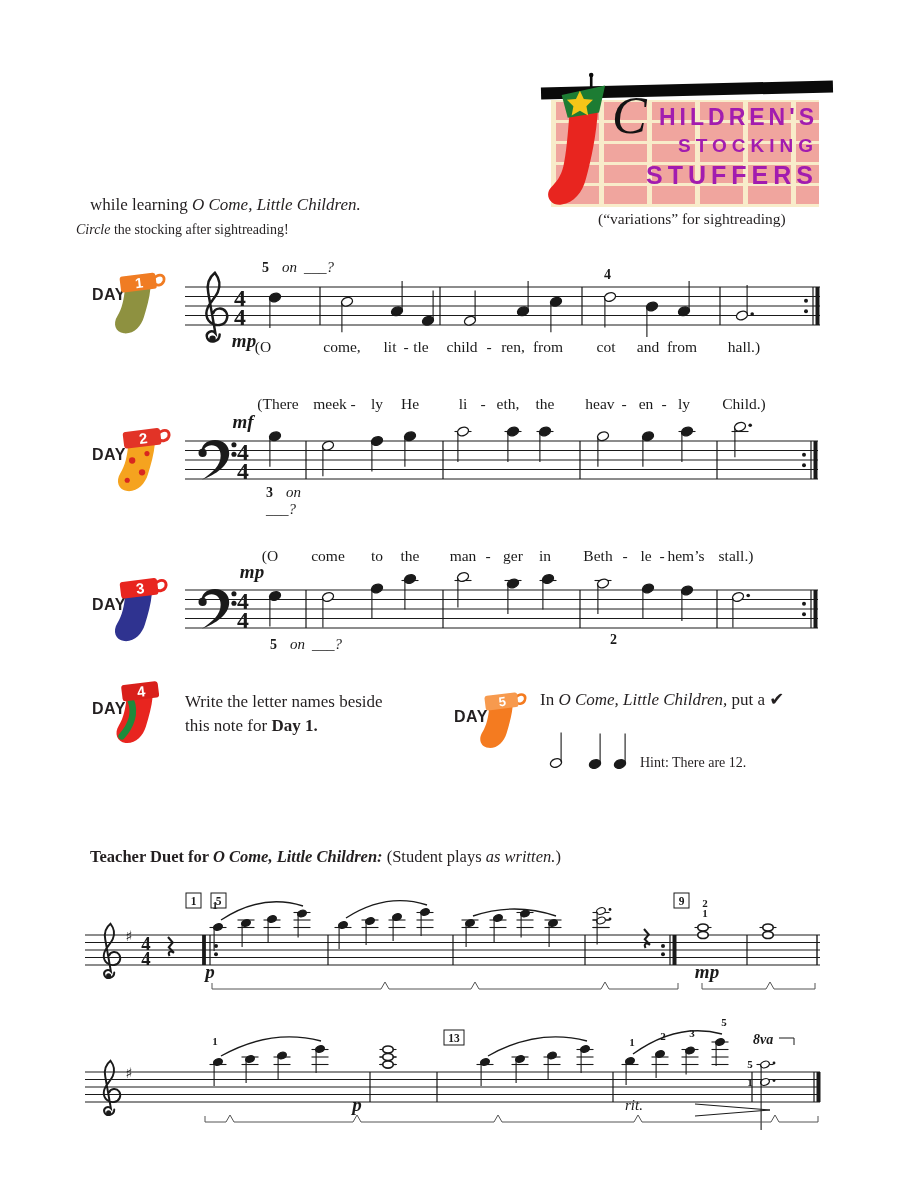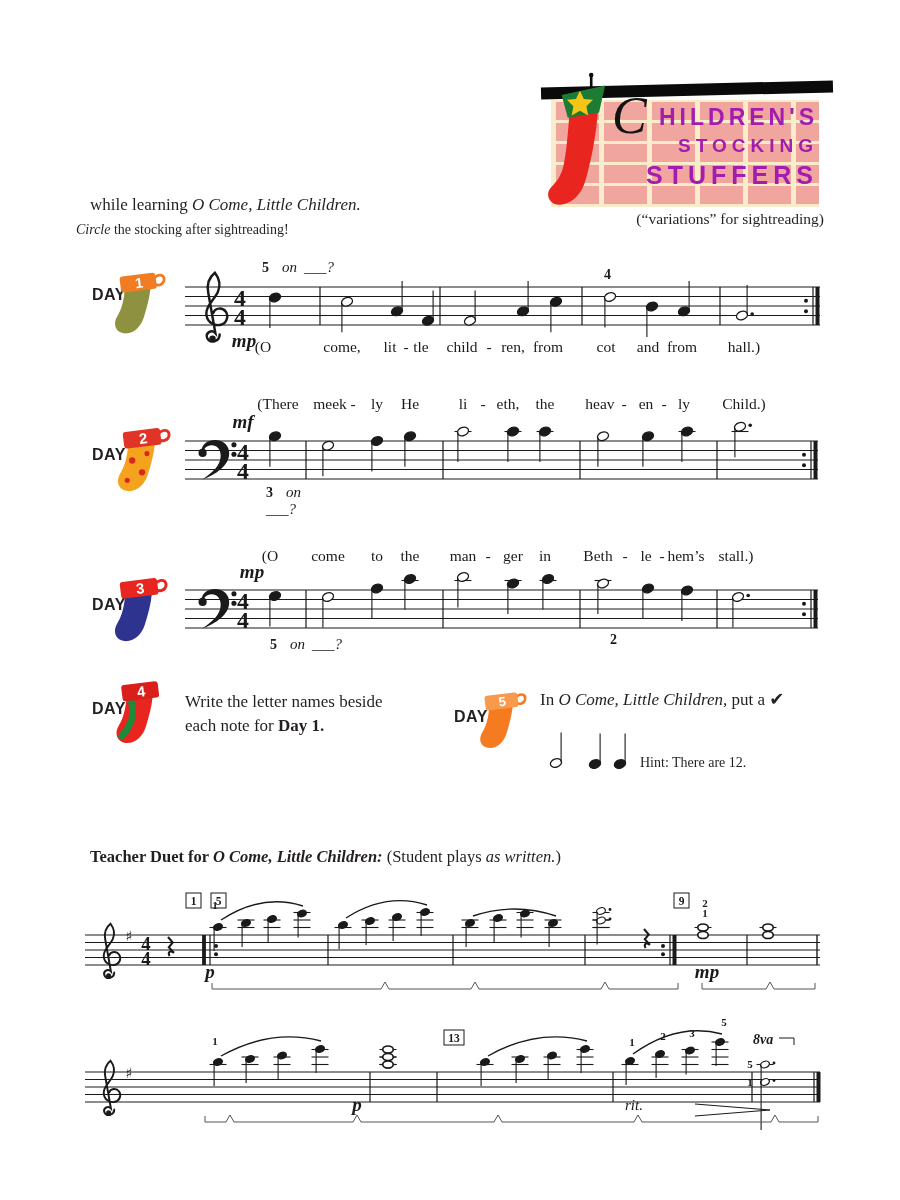--- a/index.html
+++ b/index.html
@@ -13,21 +13,21 @@
   .bricks{left:551px;top:100px;width:268px;height:107px;background-color:#f0a59e;
     background-image:repeating-linear-gradient(0deg,#f8ecca 0 3px,rgba(0,0,0,0) 3px 21px),
                      repeating-linear-gradient(90deg,#f8ecca 0 5px,rgba(0,0,0,0) 5px 48px);}
   .logo-line{left:560px;width:258px;text-align:right;font-family:"Liberation Sans",sans-serif;
              font-weight:bold;color:#a21caf;white-space:nowrap}
   .logo-l1{top:104px;font-size:23px;letter-spacing:4px}
   .logo-l2{top:135px;font-size:19px;letter-spacing:5px}
   .logo-l3{top:161px;font-size:25px;letter-spacing:5px}
   .logo-c{left:612px;top:90px;font-family:"Liberation Serif",serif;font-style:italic;
           font-size:52px;line-height:1;color:#131313}
-  .subtitle{left:598px;top:210px;width:226px;text-align:right;font-size:15.5px}
+  .subtitle{left:598px;top:210px;width:226px;text-align:left;font-size:15.5px}
 
   
   .intro{left:90px;top:170px;width:310px;font-size:17px;line-height:23px}
   .circle-line{left:76px;top:222px;width:320px;font-size:14px}
   .day-label{font-family:"Liberation Sans",sans-serif;font-weight:bold;font-size:16px;
              letter-spacing:.5px;color:#231f20}
   .task{font-size:17px;line-height:23.5px}
   .hint{left:640px;top:755px;font-size:14px}
   .duet-heading{left:90px;top:847px;font-size:16.5px}
   .b{font-weight:bold}.i{font-style:italic}.bi{font-weight:bold;font-style:italic}
@@ -519,21 +519,21 @@
 <div class="abs day-label" style="left:454px;top:708px">DAY</div>
 <svg class="abs" style="left:478px;top:684px;width:52px;height:74px" viewBox="0 0 60 76">
   <path d="M42,12 C50,4 56,8 54,14 C52,19 46,19 44,16" fill="none" stroke-width="3" stroke="#f47b20"></path>
   <path d="M13,22 C12,33 10,43 5,51 C0,59 3,68 12,69 C22,70 30,62 33,52 C36,42 39,32 40,21 Z" fill="#f47b20"></path>
   <rect x="8" y="7" width="38" height="17" rx="3" transform="rotate(-7 27 15)" fill="#f79a4e"></rect>
   <text x="28" y="21" text-anchor="middle" font-size="15" fill="#fff" class="stocking-num" transform="rotate(-7 27 15)">5</text>
 </svg>
 
 <div class="abs task" style="left:185px;top:690px;width:240px">
   <span>Write the letter names beside</span><br>
-  <span>each note for </span><span class="b">Day 1.</span>
+  <span>this note for </span><span class="b">Day 1.</span>
 </div>
 <div class="abs task" style="left:540px;top:687px;width:310px">
   <span>In </span><span class="i">O Come, Little Children,</span><span> put a </span><span class="check">✔</span><br>
 </div>
 <div class="abs hint">Hint: There are 12.</div>
 
 <div class="abs duet-heading">
   <span class="b">Teacher Duet for </span><span class="bi">O Come, Little Children:</span><span> (Student plays </span><span class="i">as written.</span><span>)</span>
 </div>
 

